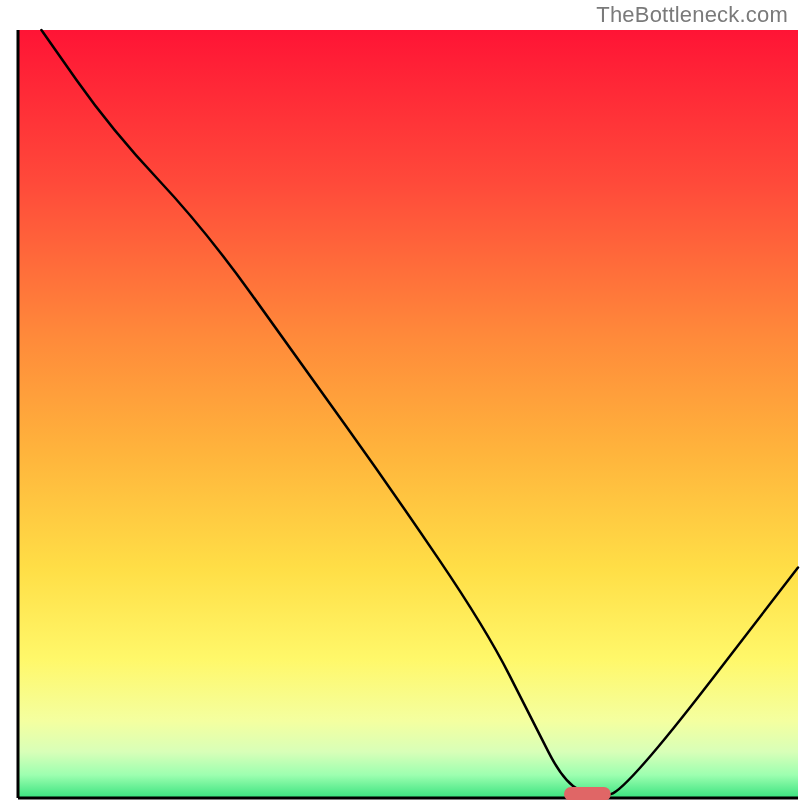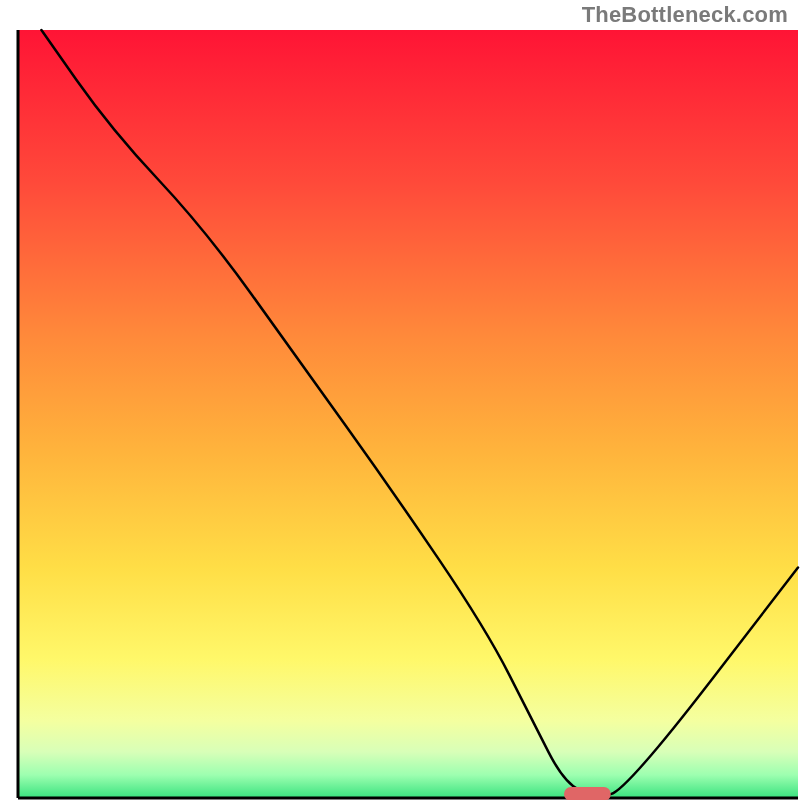--- a/index.html
+++ b/index.html
@@ -8,21 +8,21 @@
     width: 800px;
     height: 800px;
     background: #ffffff;
     font-family: Arial, Helvetica, sans-serif;
   }
   .watermark {
     position: absolute;
     top: 2px;
     right: 12px;
     font-size: 22px;
-    font-weight: bold;
+    font-weight: normal;
     color: #7a7a7a;
     letter-spacing: 0.2px;
     z-index: 10;
   }
   .chart-wrap {
     position: absolute;
     left: 0;
     top: 0;
     width: 800px;
     height: 800px;

